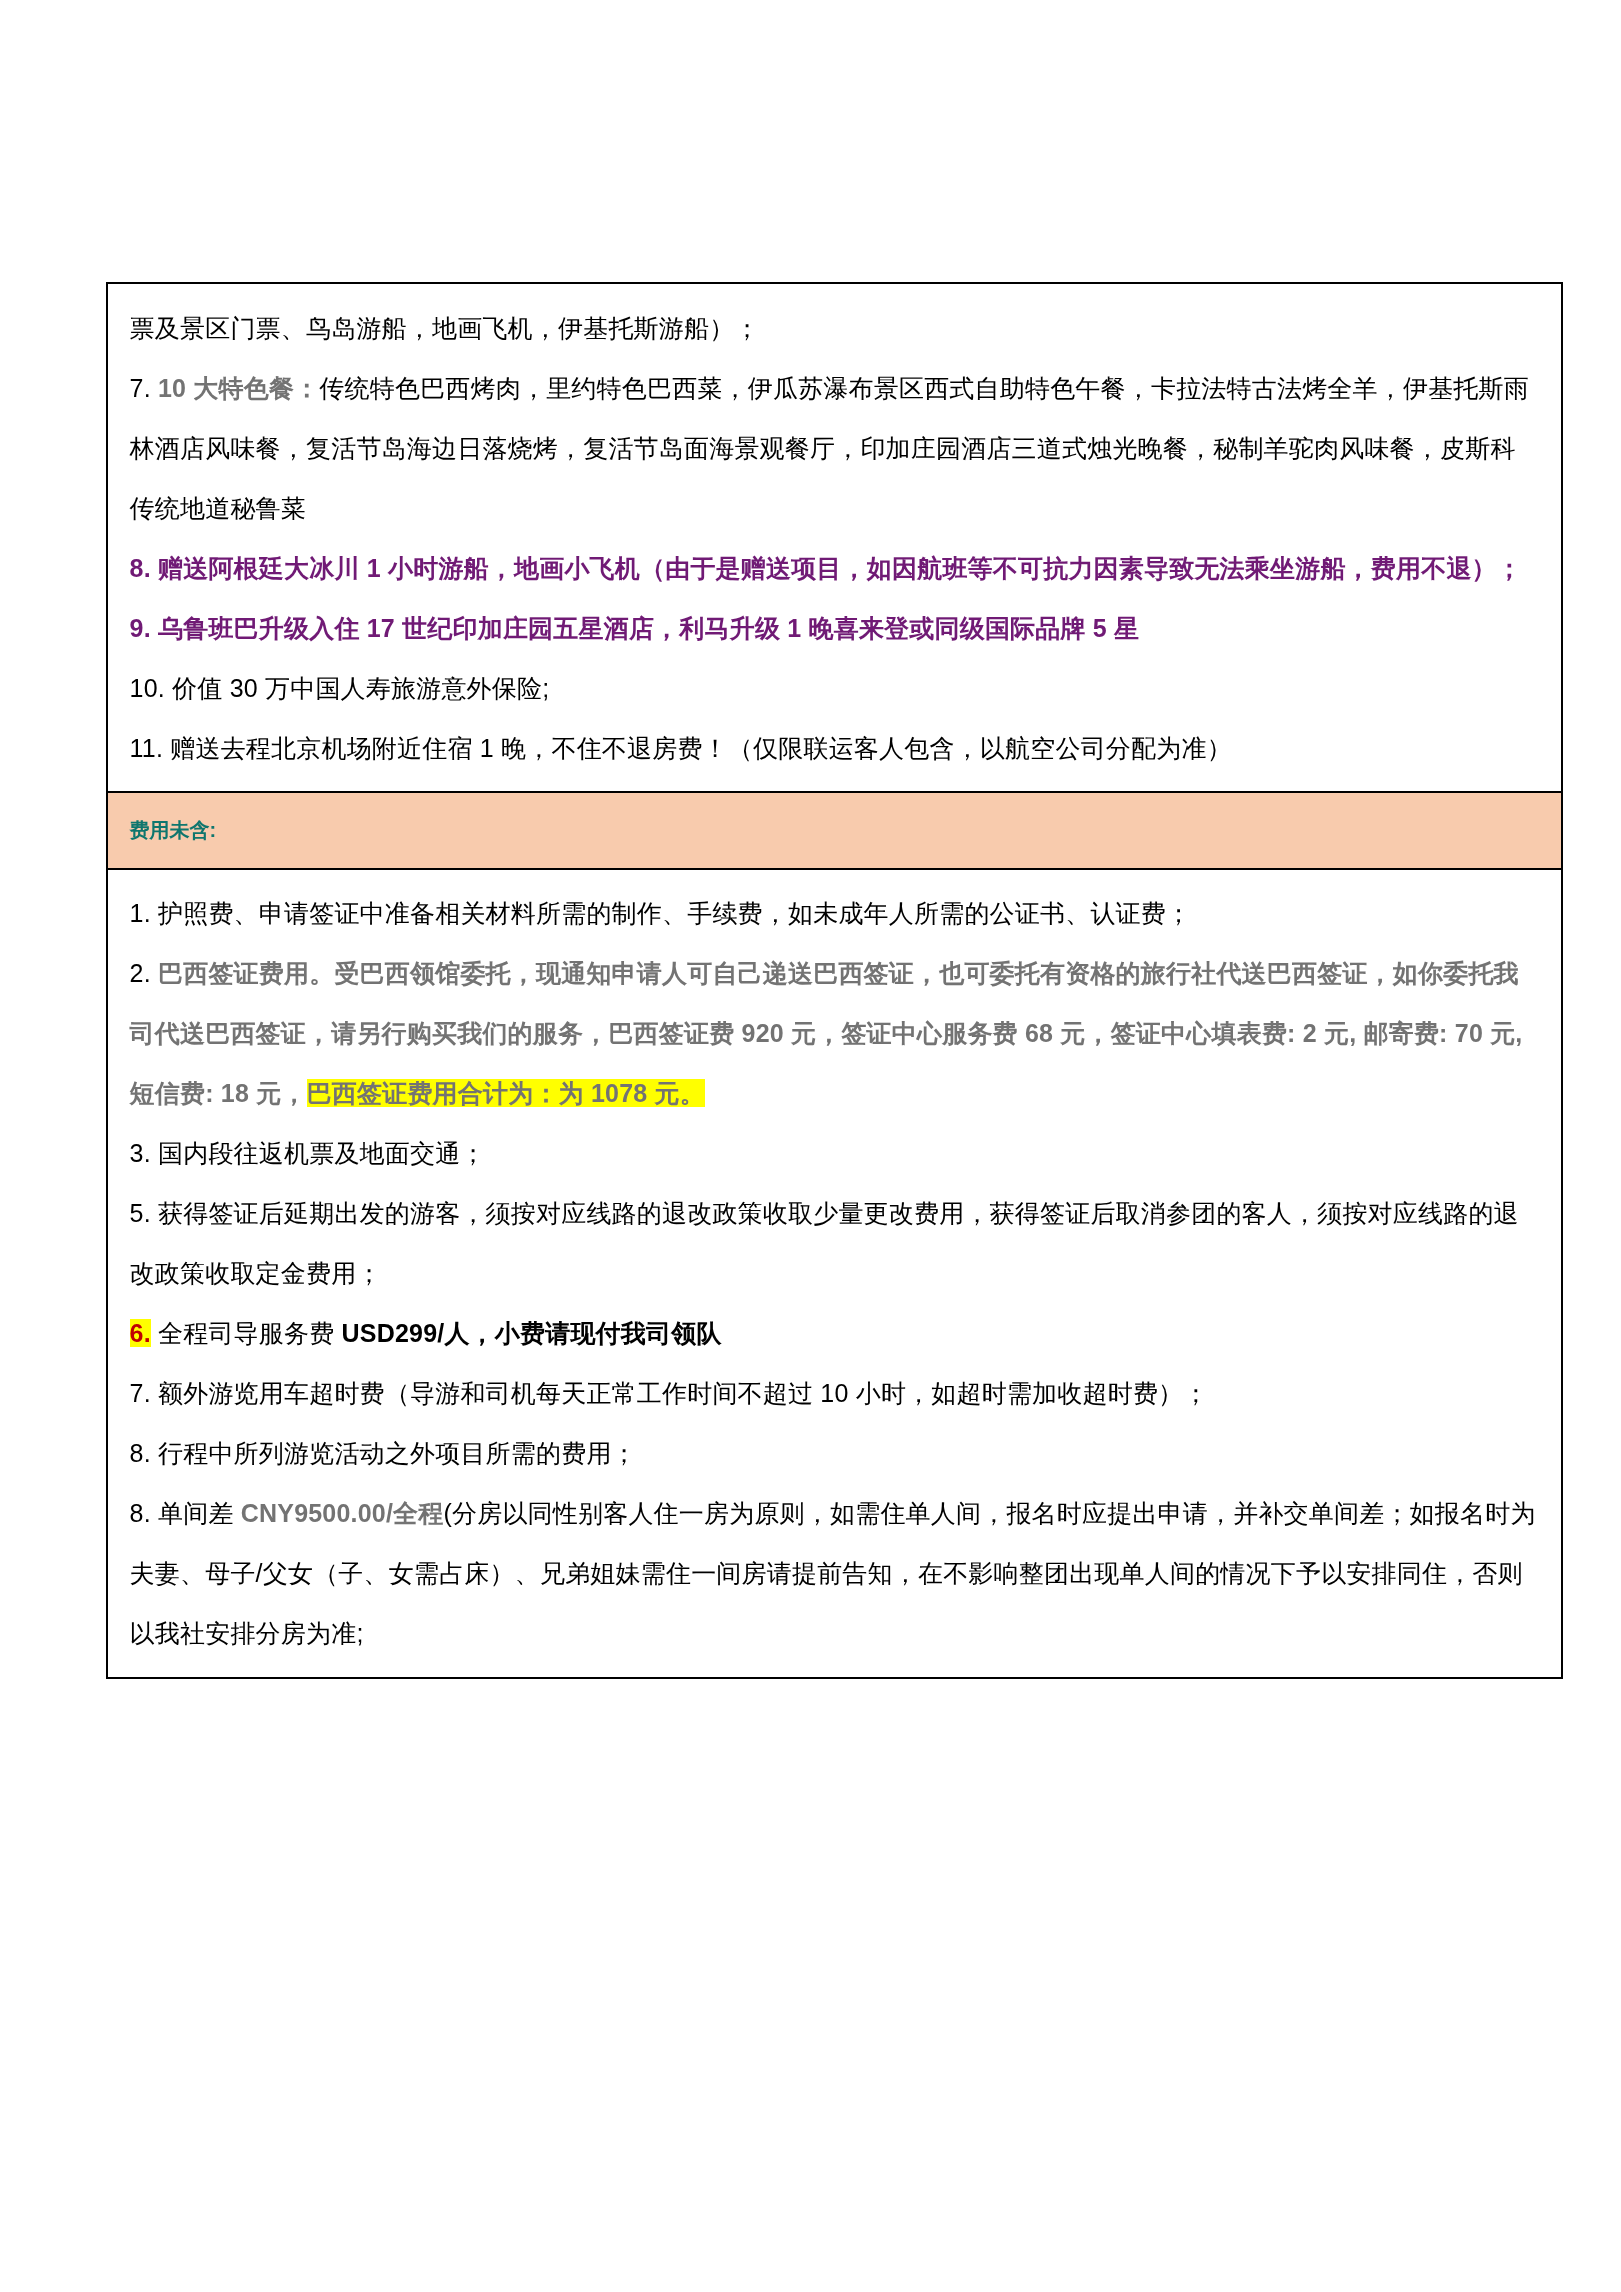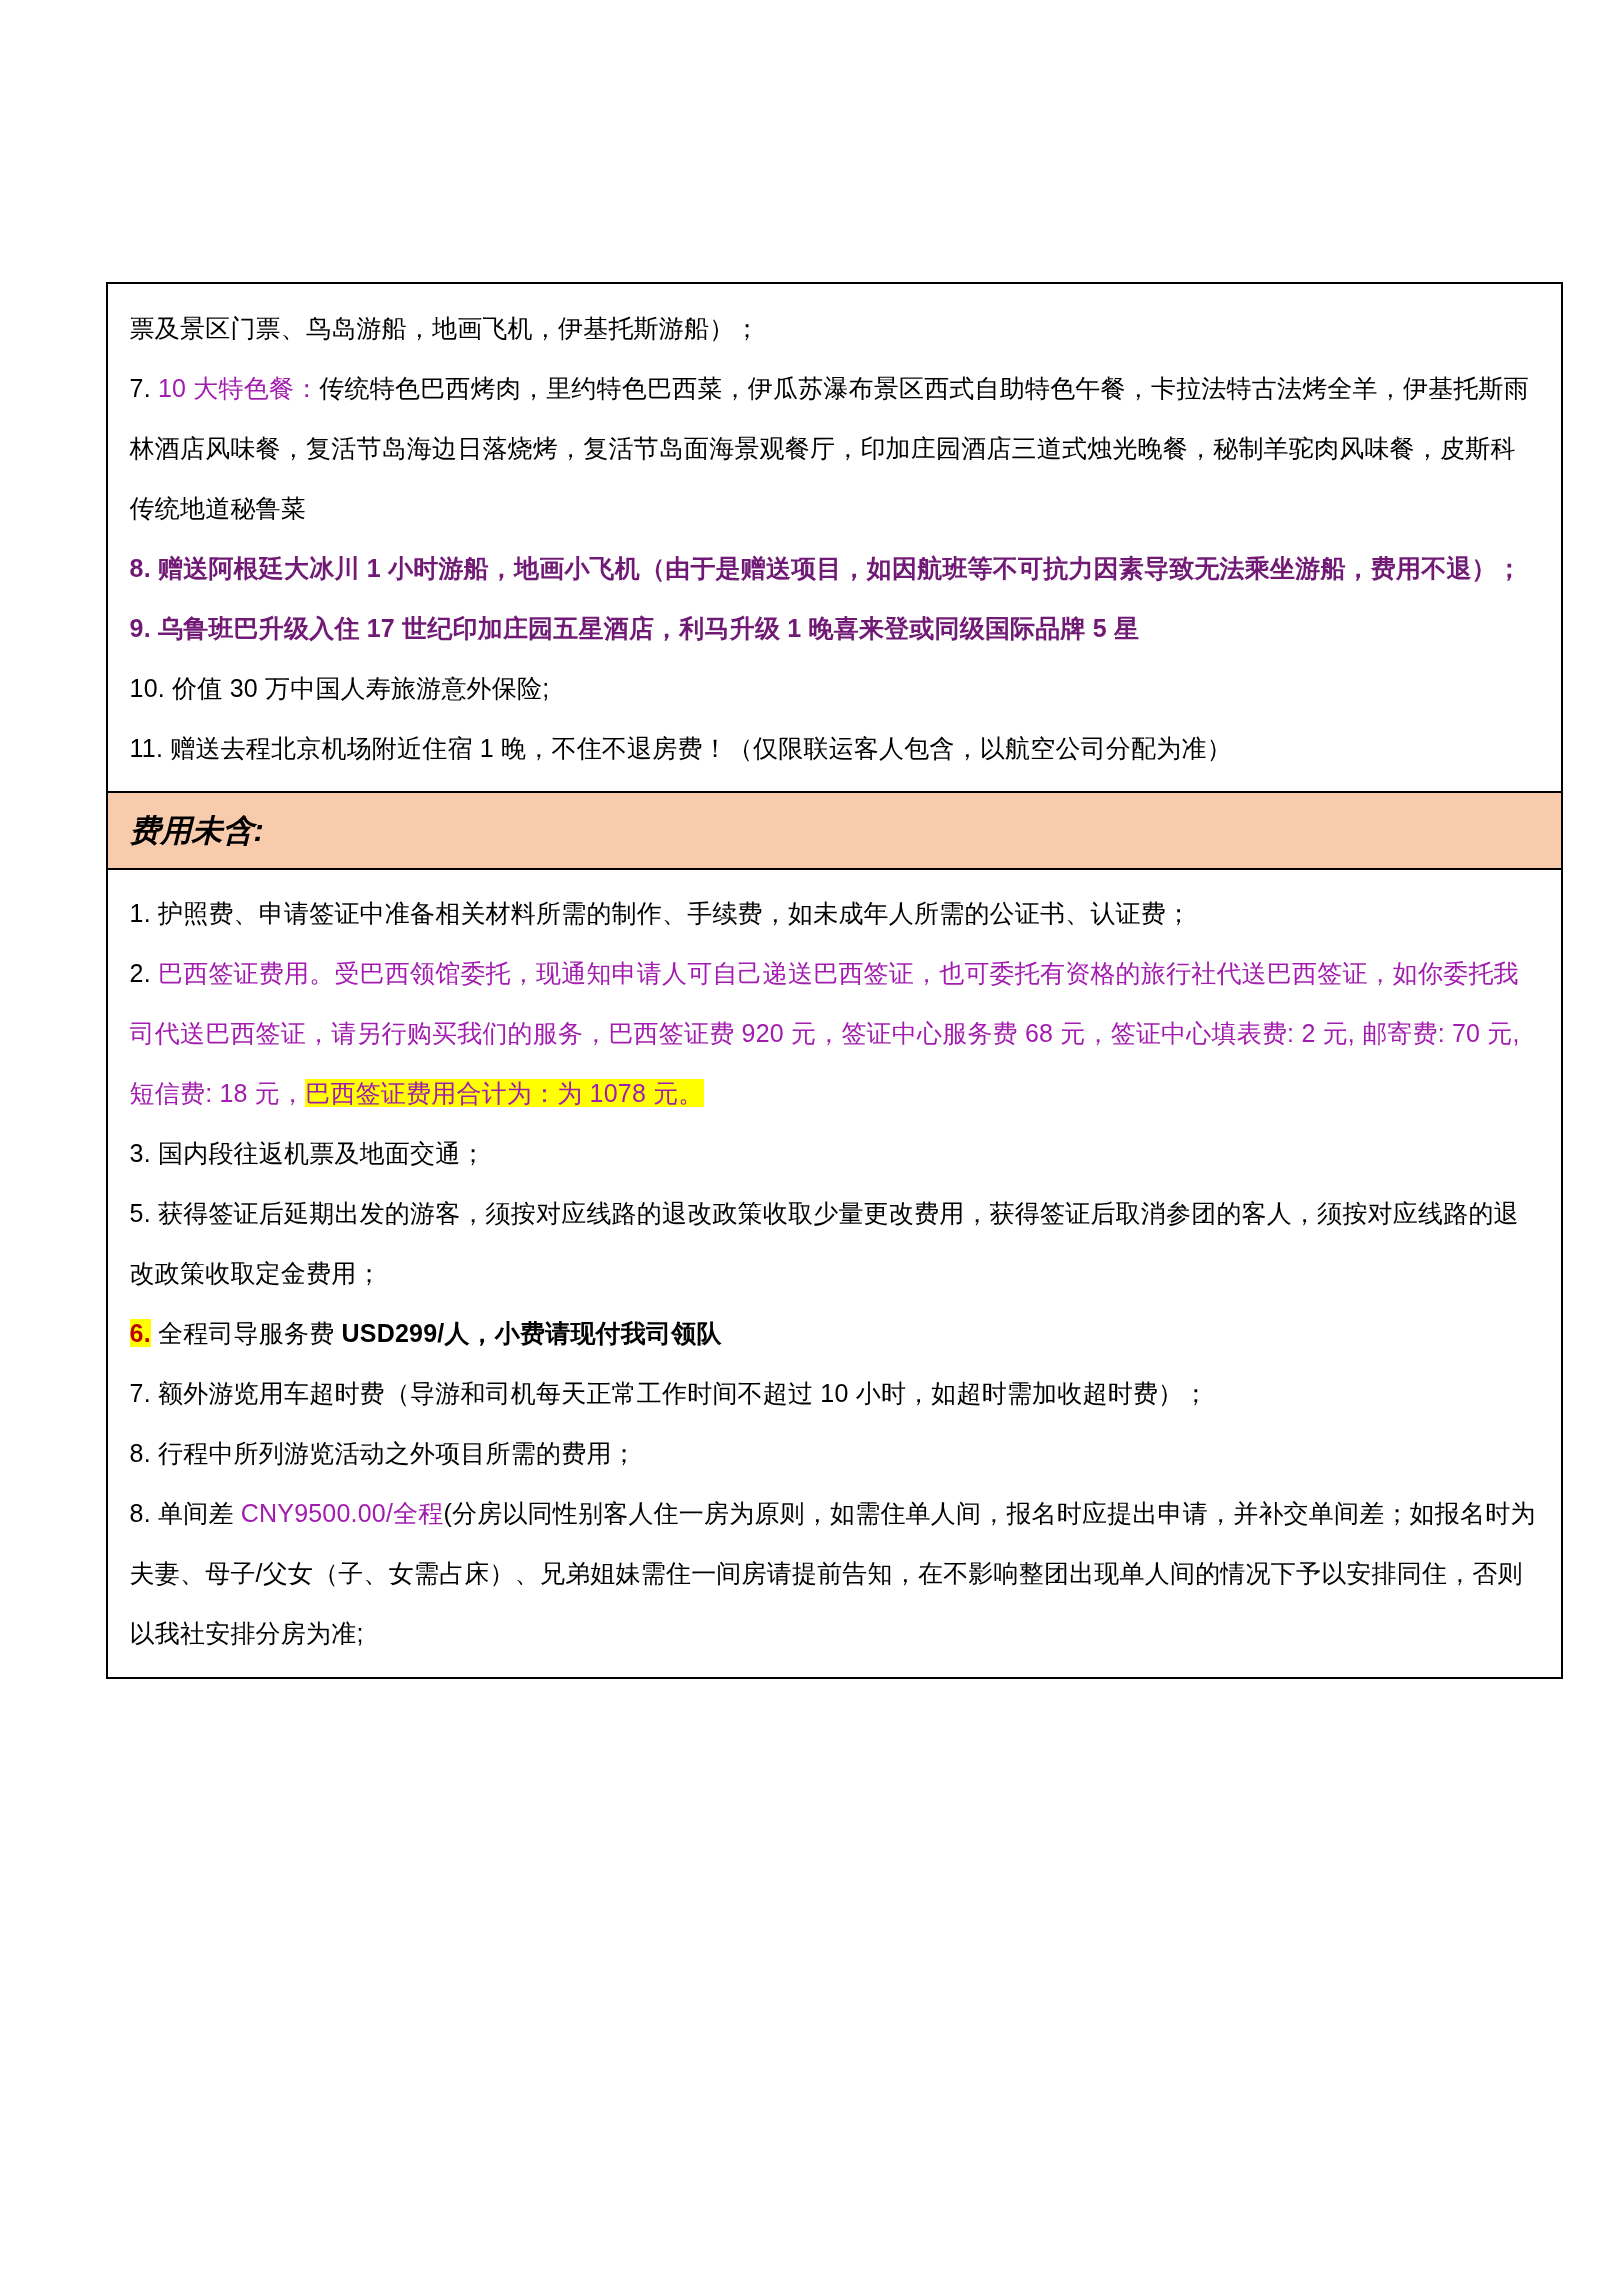--- a/index.html
+++ b/index.html
@@ -50,30 +50,29 @@
     color: #000000;
     letter-spacing: 0.2px;
     white-space: normal;
     word-break: break-word;
   }
   .para.blue {
     color: #701a75;
     font-weight: bold;
   }
   .hdr-text {
-    font-size: 31px;
+    font-size: 20px;
     font-weight: bold;
-    color: #000000;
+    color: #0f766e;
     line-height: 47px;
-    font-style: italic;
   }
   .b { font-weight: bold; }
   .blue-inline {
-    color: #a21caf;
-    font-weight: normal;
+    color: #737373;
+    font-weight: bold;
   }
   .hl-yellow {
     background: #ffff00;
   }
   .hl-yellow-num {
     background: #ffff00;
     font-weight: bold;
     color: #c00000;
   }
 </style>

